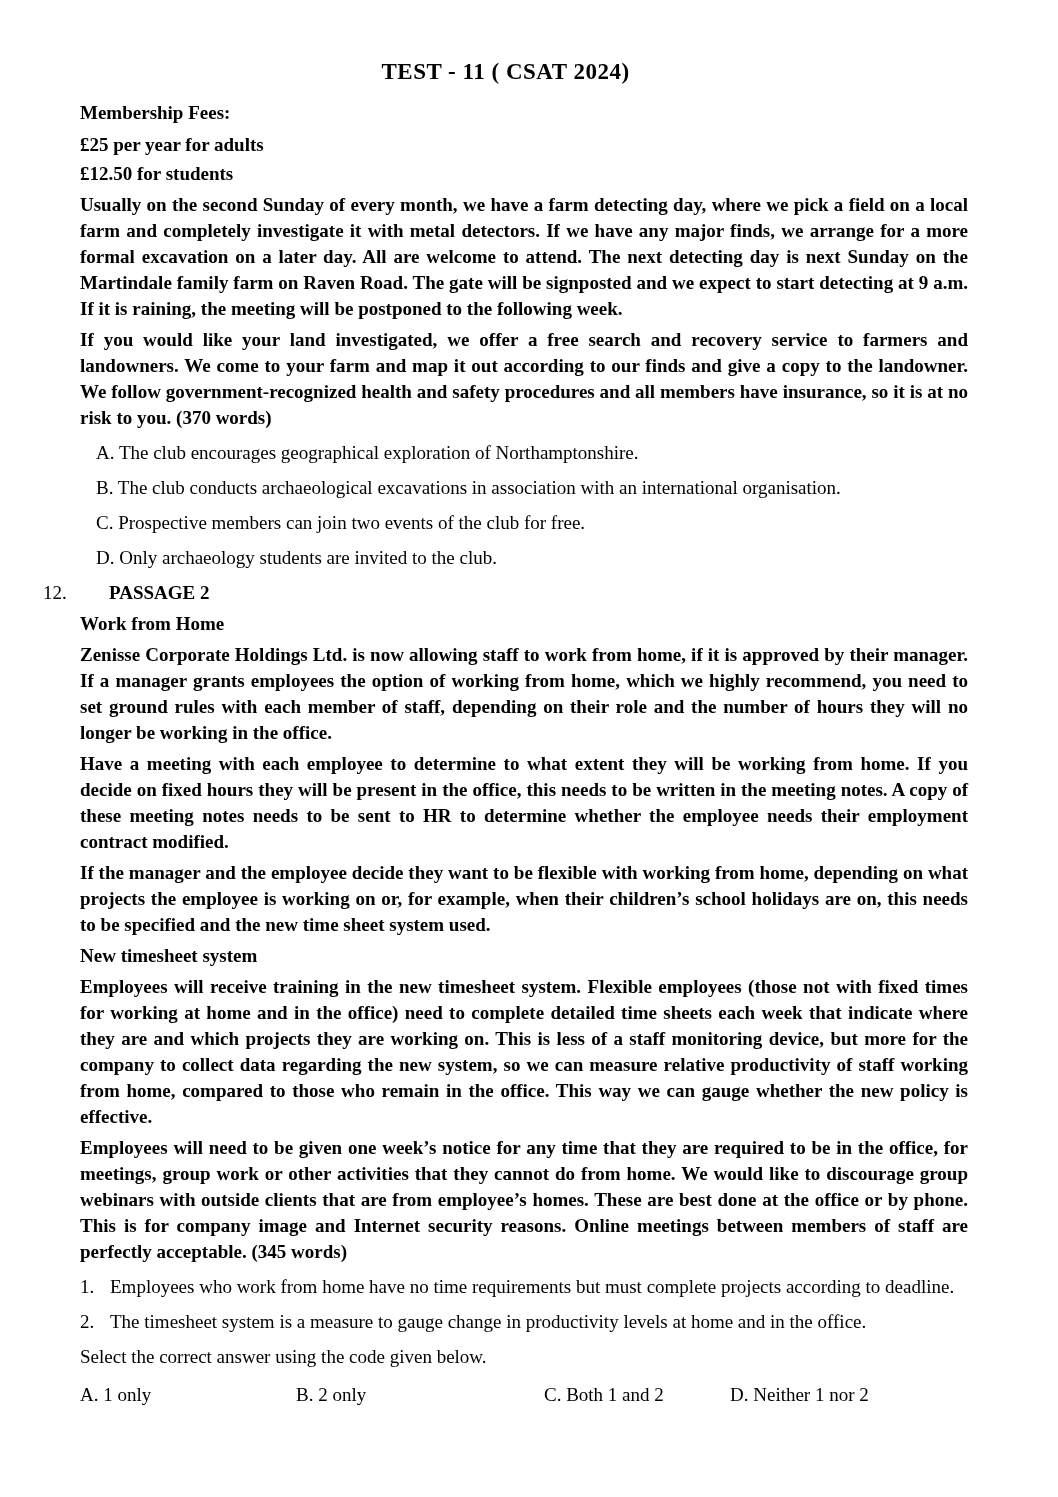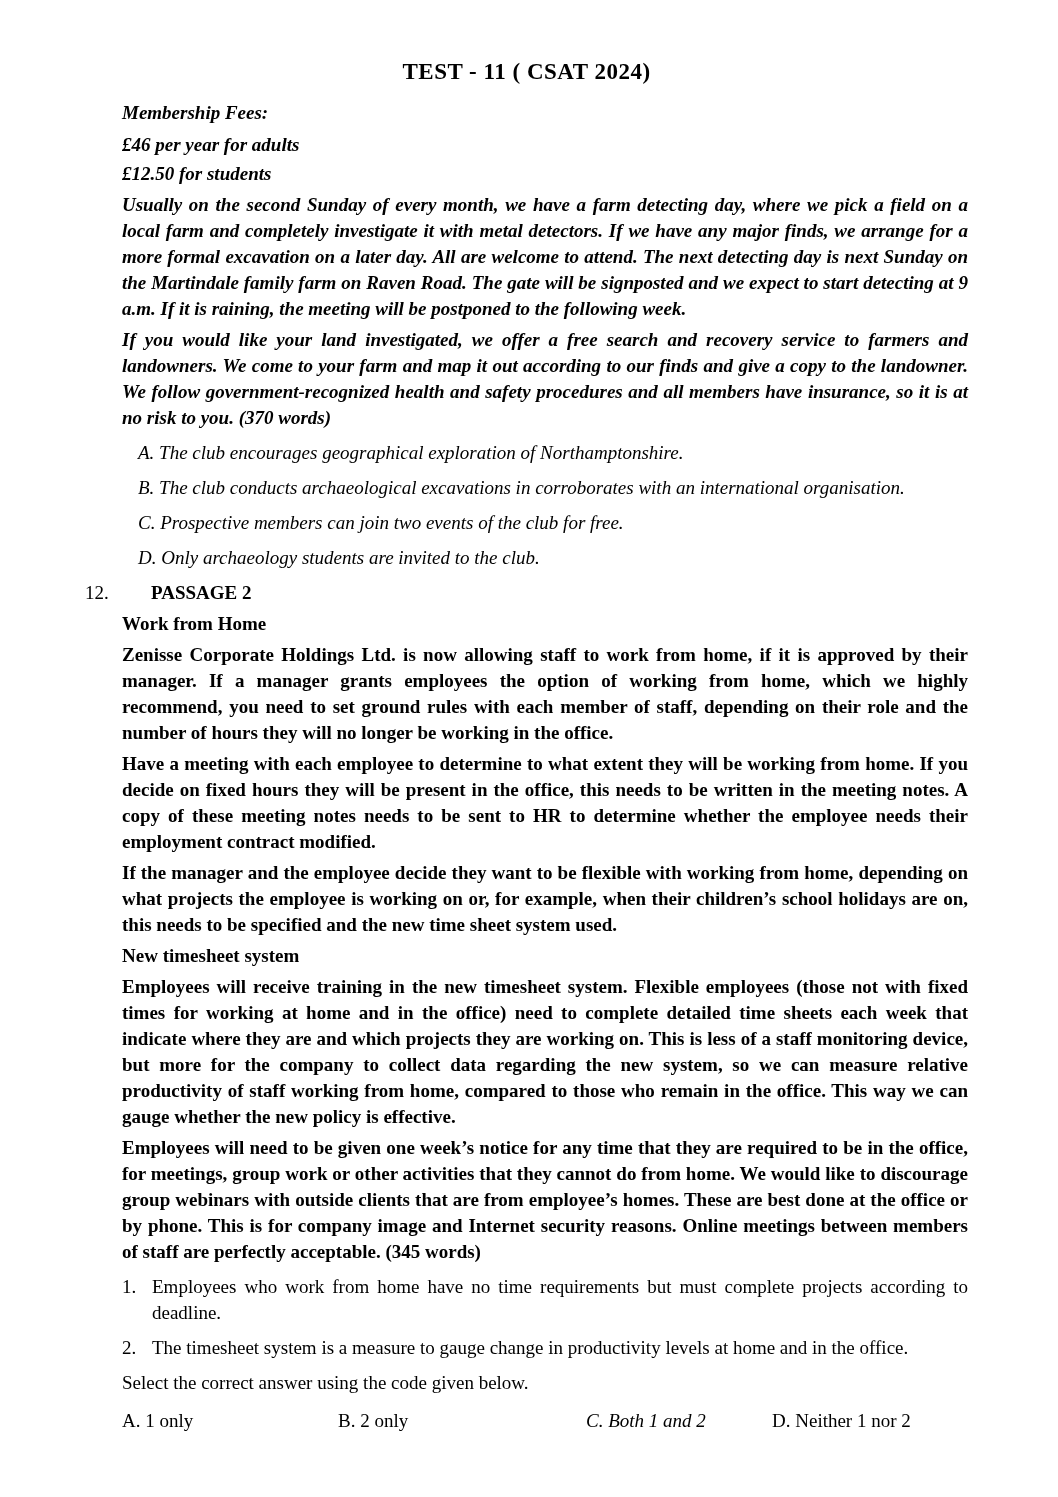--- a/index.html
+++ b/index.html
@@ -10,34 +10,33 @@
   .page {
     position: relative;
     width: 1058px;
     height: 1497px;
     background: #ffffff;
     color: #000000;
     font-family: "Liberation Serif", "DejaVu Serif", serif;
     font-size: 19px;
     line-height: 26px;
     box-sizing: border-box;
-    padding: 58px 90px 40px 85px;
+    padding: 58px 90px 40px 43px;
     overflow: hidden;
   }
   .title {
     text-align: center;
     font-weight: bold;
     font-size: 23px;
     line-height: 28px;
     margin: 0 0 14px 0;
     letter-spacing: 0.5px;
   }
   .indent {
     margin-left: 37px;
-    font-style: italic;
   }
   p {
     margin: 5px 0;
   }
   .b { font-weight: bold; }
   .just { text-align: justify; }
   .fee { margin: 2px 0; line-height: 27px; }
   .opt { margin: 9px 16px; }
   .qnum-row {
     display: flex;
@@ -60,38 +59,38 @@
     flex: 1;
     text-align: justify;
   }
   .answer-row {
     display: flex;
     margin: 12px 0 0 0;
     gap: 8px;
   }
   .answer-row .ans-a { width: 208px; flex: 0 0 208px; }
   .answer-row .ans-b { width: 240px; flex: 0 0 240px; }
-  .answer-row .ans-c { width: 178px; flex: 0 0 178px; font-style: italic; }
+  .answer-row .ans-c { width: 178px; flex: 0 0 178px; }
   .answer-row .ans-d { flex: 1; }
 </style>
 </head>
 <body>
 
 <div class="page">
 
   <h1 class="title">TEST - 11  ( CSAT  2024)</h1>
 
   <section class="indent">
     <p class="b">Membership Fees:</p>
-    <p class="b fee">£46 per year for adults</p>
+    <p class="b fee">£25 per year for adults</p>
     <p class="b fee">£12.50 for students</p>
     <p class="b just">Usually on the second Sunday of every month, we have a farm detecting day, where we pick a field on a local farm and completely investigate it with metal detectors. If we have any major finds, we arrange for a more formal excavation on a later day. All are welcome to attend. The next detecting day is next Sunday on the Martindale family farm on Raven Road. The gate will be signposted and we expect to start detecting at 9 a.m. If it is raining, the meeting will be postponed to the following week.</p>
     <p class="b just">If you would like your land investigated, we offer a free search and recovery service to farmers and landowners. We come to your farm and map it out according to our finds and give a copy to the landowner. We follow government-recognized health and safety procedures and all members have insurance, so it is at no risk to you. (370 words)</p>
     <p class="opt">A. The club encourages geographical exploration of Northamptonshire.</p>
-    <p class="opt">B. The club conducts archaeological excavations in corroborates with an international organisation.</p>
+    <p class="opt">B. The club conducts archaeological excavations in association with an international organisation.</p>
     <p class="opt">C. Prospective members can join two events of the club for free.</p>
     <p class="opt">D. Only archaeology students are invited to the club.</p>
   </section>
 
   <div class="qnum-row">
     <span class="qnum">12.</span>
     <div style="flex:1;">
       <p class="b" style="margin-top:0;margin-left:29px;">PASSAGE 2</p>
       <p class="b">Work from Home</p>
       <p class="b just">Zenisse Corporate Holdings Ltd. is now allowing staff to work from home, if it is approved by their manager. If a manager grants employees the option of working from home, which we highly recommend, you need to set ground rules with each member of staff, depending on their role and the number of hours they will no longer be working in the office.</p>

